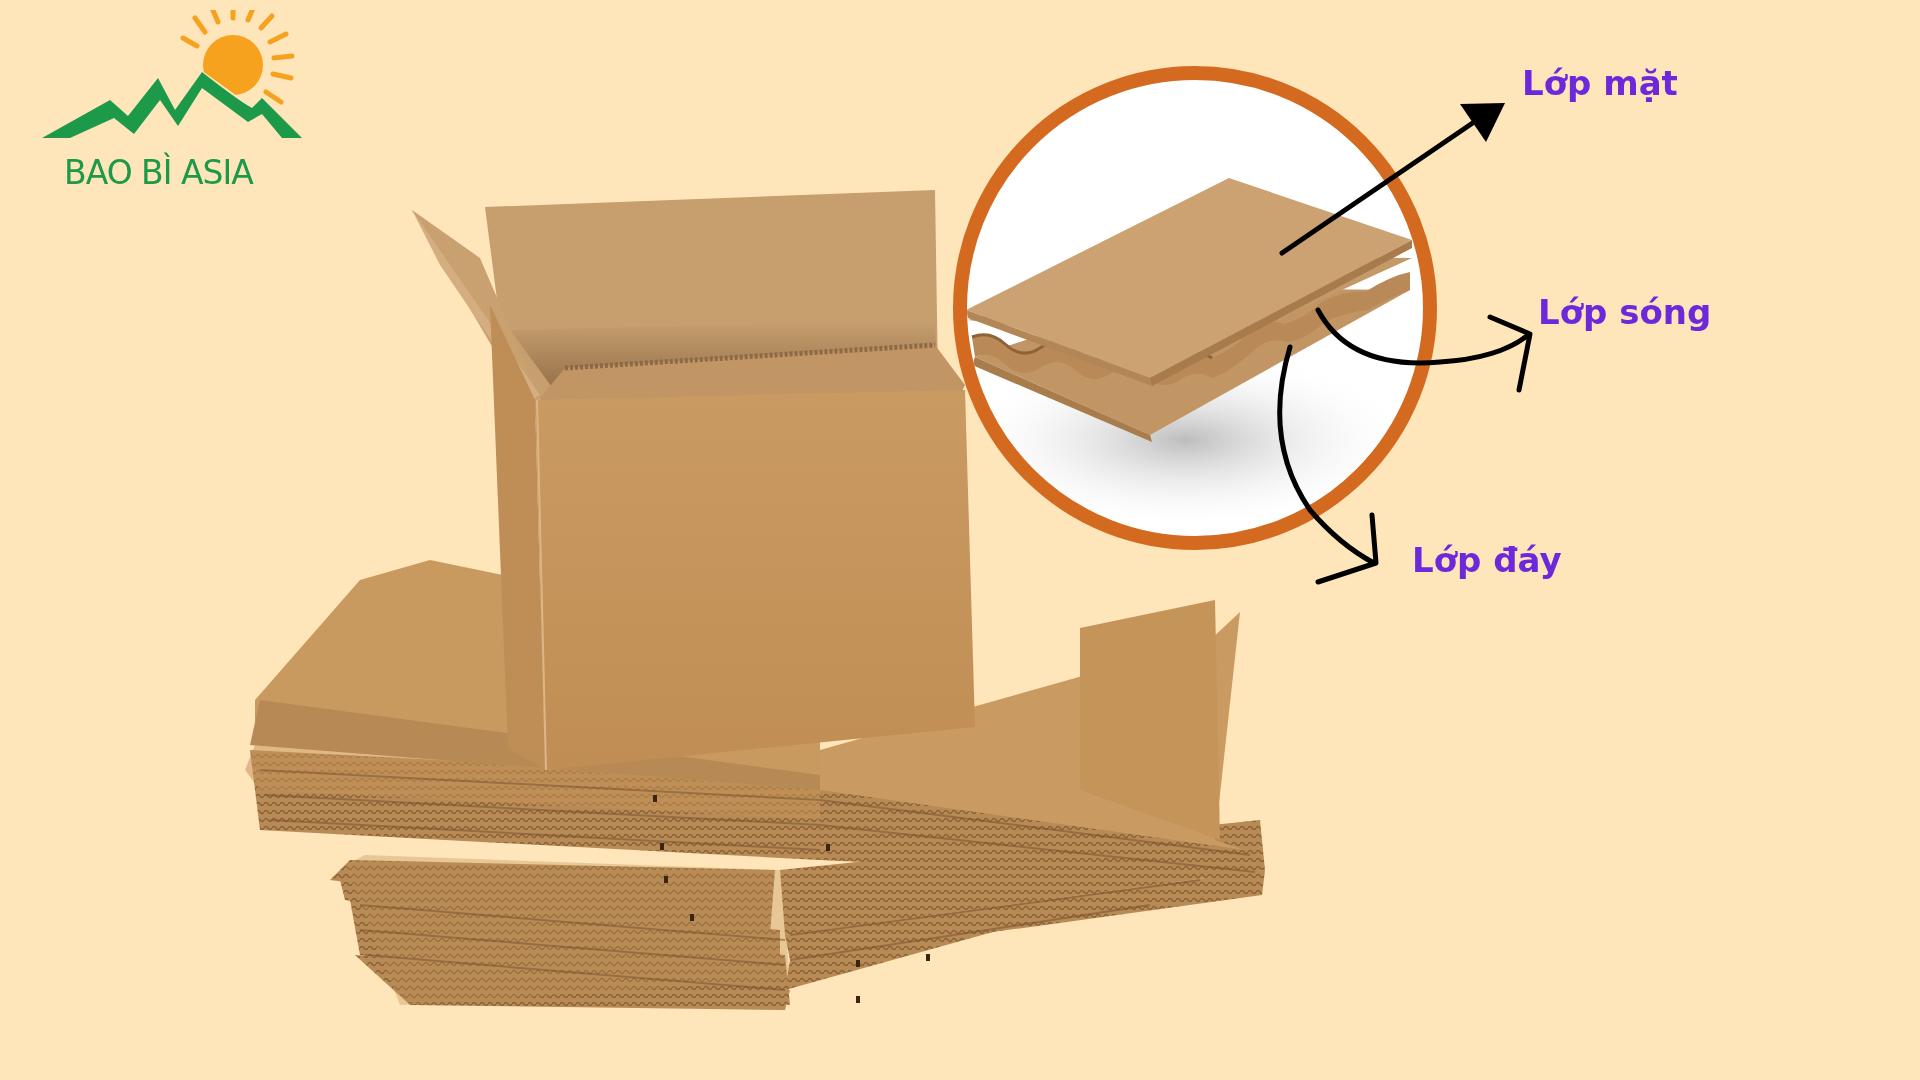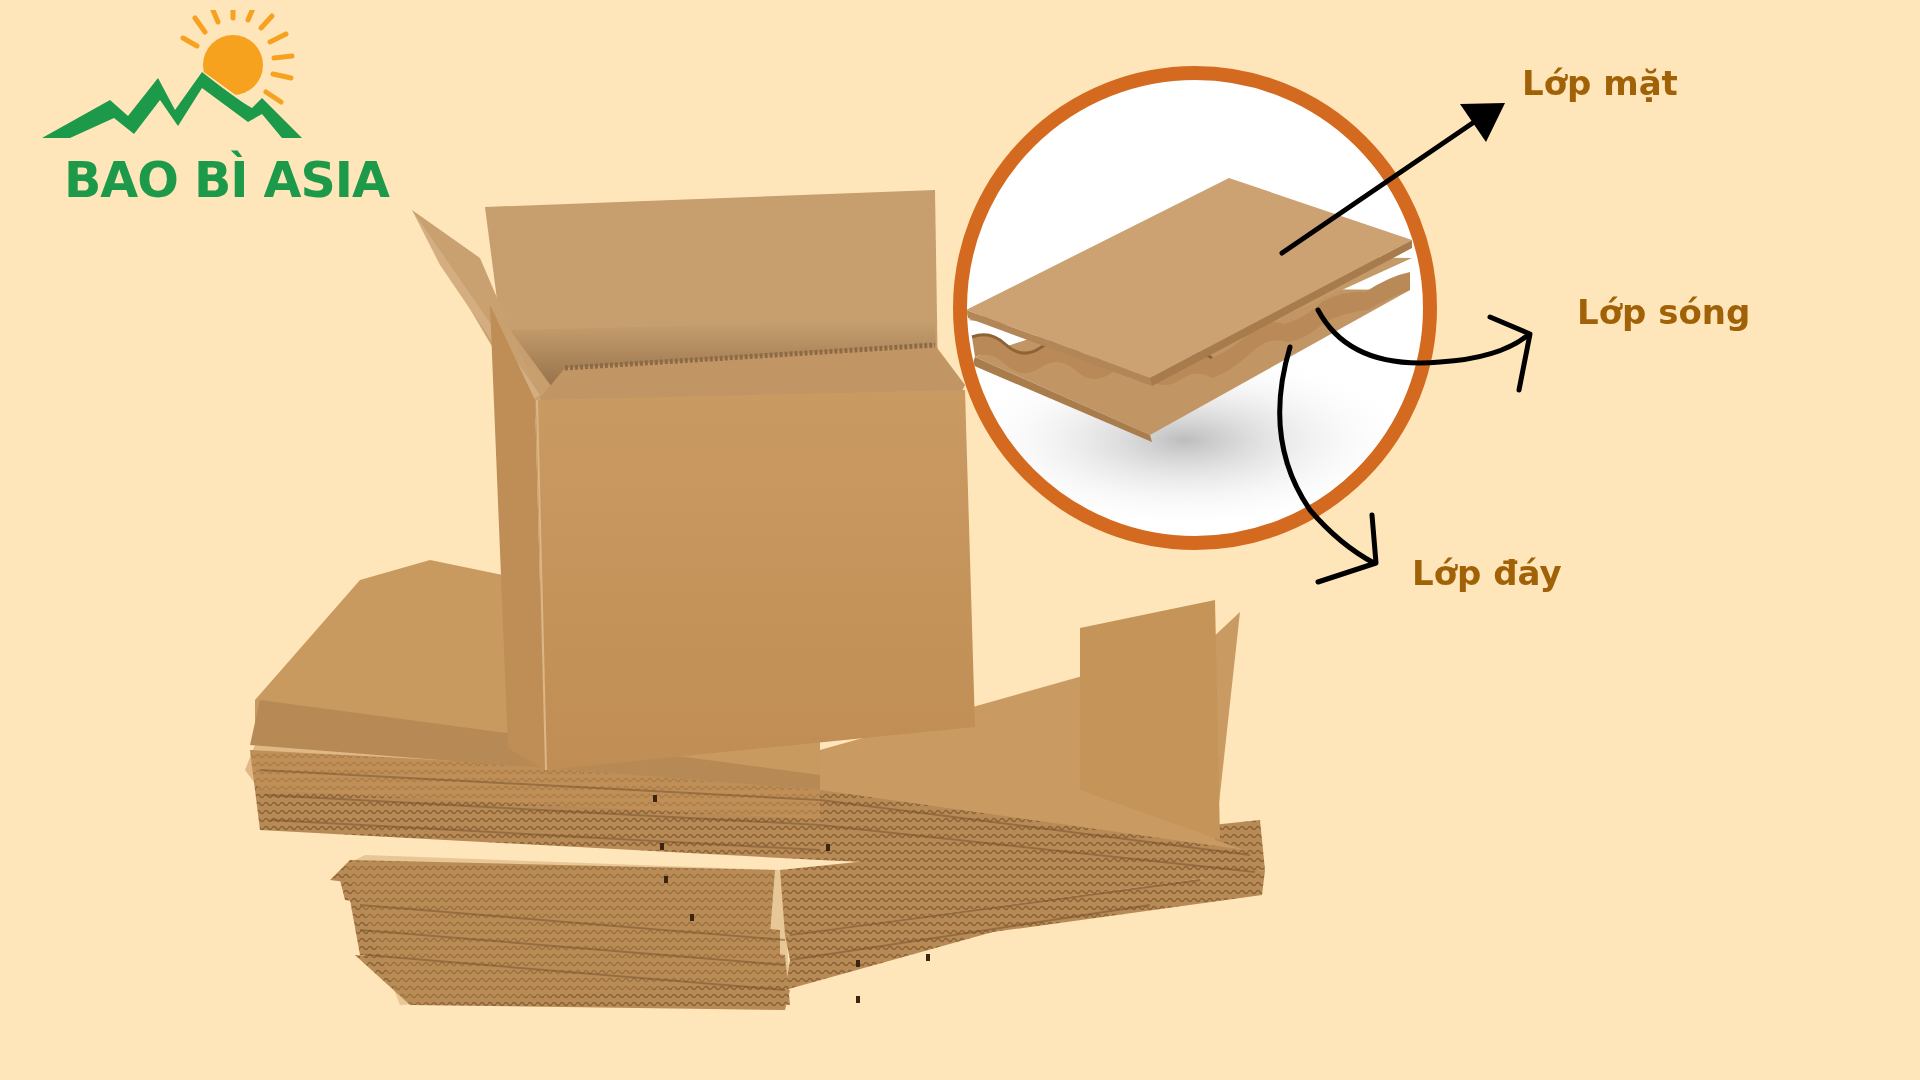--- a/index.html
+++ b/index.html
@@ -7,32 +7,32 @@
     width: 1920px; height: 1080px; overflow: hidden;
     background: #FFE5BA;
     position: relative;
     font-family: "DejaVu Sans", "Liberation Sans", sans-serif;
   }
   .layer { position: absolute; left: 0; top: 0; width: 1920px; height: 1080px; }
   .logo { position: absolute; left: 30px; top: 10px; width: 310px; height: 190px; }
   .logo-text {
     position: absolute; left: 34px; top: 146px;
     font-family: "DejaVu Sans", sans-serif;
-    font-weight: bold; font-size: 49px; letter-spacing: -1px;
+    font-weight: normal; font-size: 33px; letter-spacing: -1px;
     color: #1C9A4A; white-space: nowrap; line-height: 1;
   }
   .label {
-    position: absolute; color: #a16207;
+    position: absolute; color: #6d28d9;
     font-family: "DejaVu Sans", sans-serif; font-weight: bold;
     font-size: 34px; line-height: 1; white-space: nowrap;
   }
   .label-top { left: 1522px; top: 66px; }
-  .label-mid { left: 1538px; top: 286px; text-align: center; line-height: 52px; margin-left: 39px; }
+  .label-mid { left: 1538px; top: 286px; text-align: center; line-height: 52px; }
   .label-mid span { display: block; }
-  .label-bot { left: 1412px; top: 543px; margin-top: 13px; }
+  .label-bot { left: 1412px; top: 543px; }
 </style>
 </head>
 <body>
 
 <div class="logo">
   <svg width="310" height="140" viewBox="0 0 310 140">
 
     <g stroke="#F6A21E" stroke-width="5" stroke-linecap="round">
       <line x1="167" y1="36" x2="153" y2="28"></line>
       <line x1="175" y1="22" x2="165" y2="8"></line>

